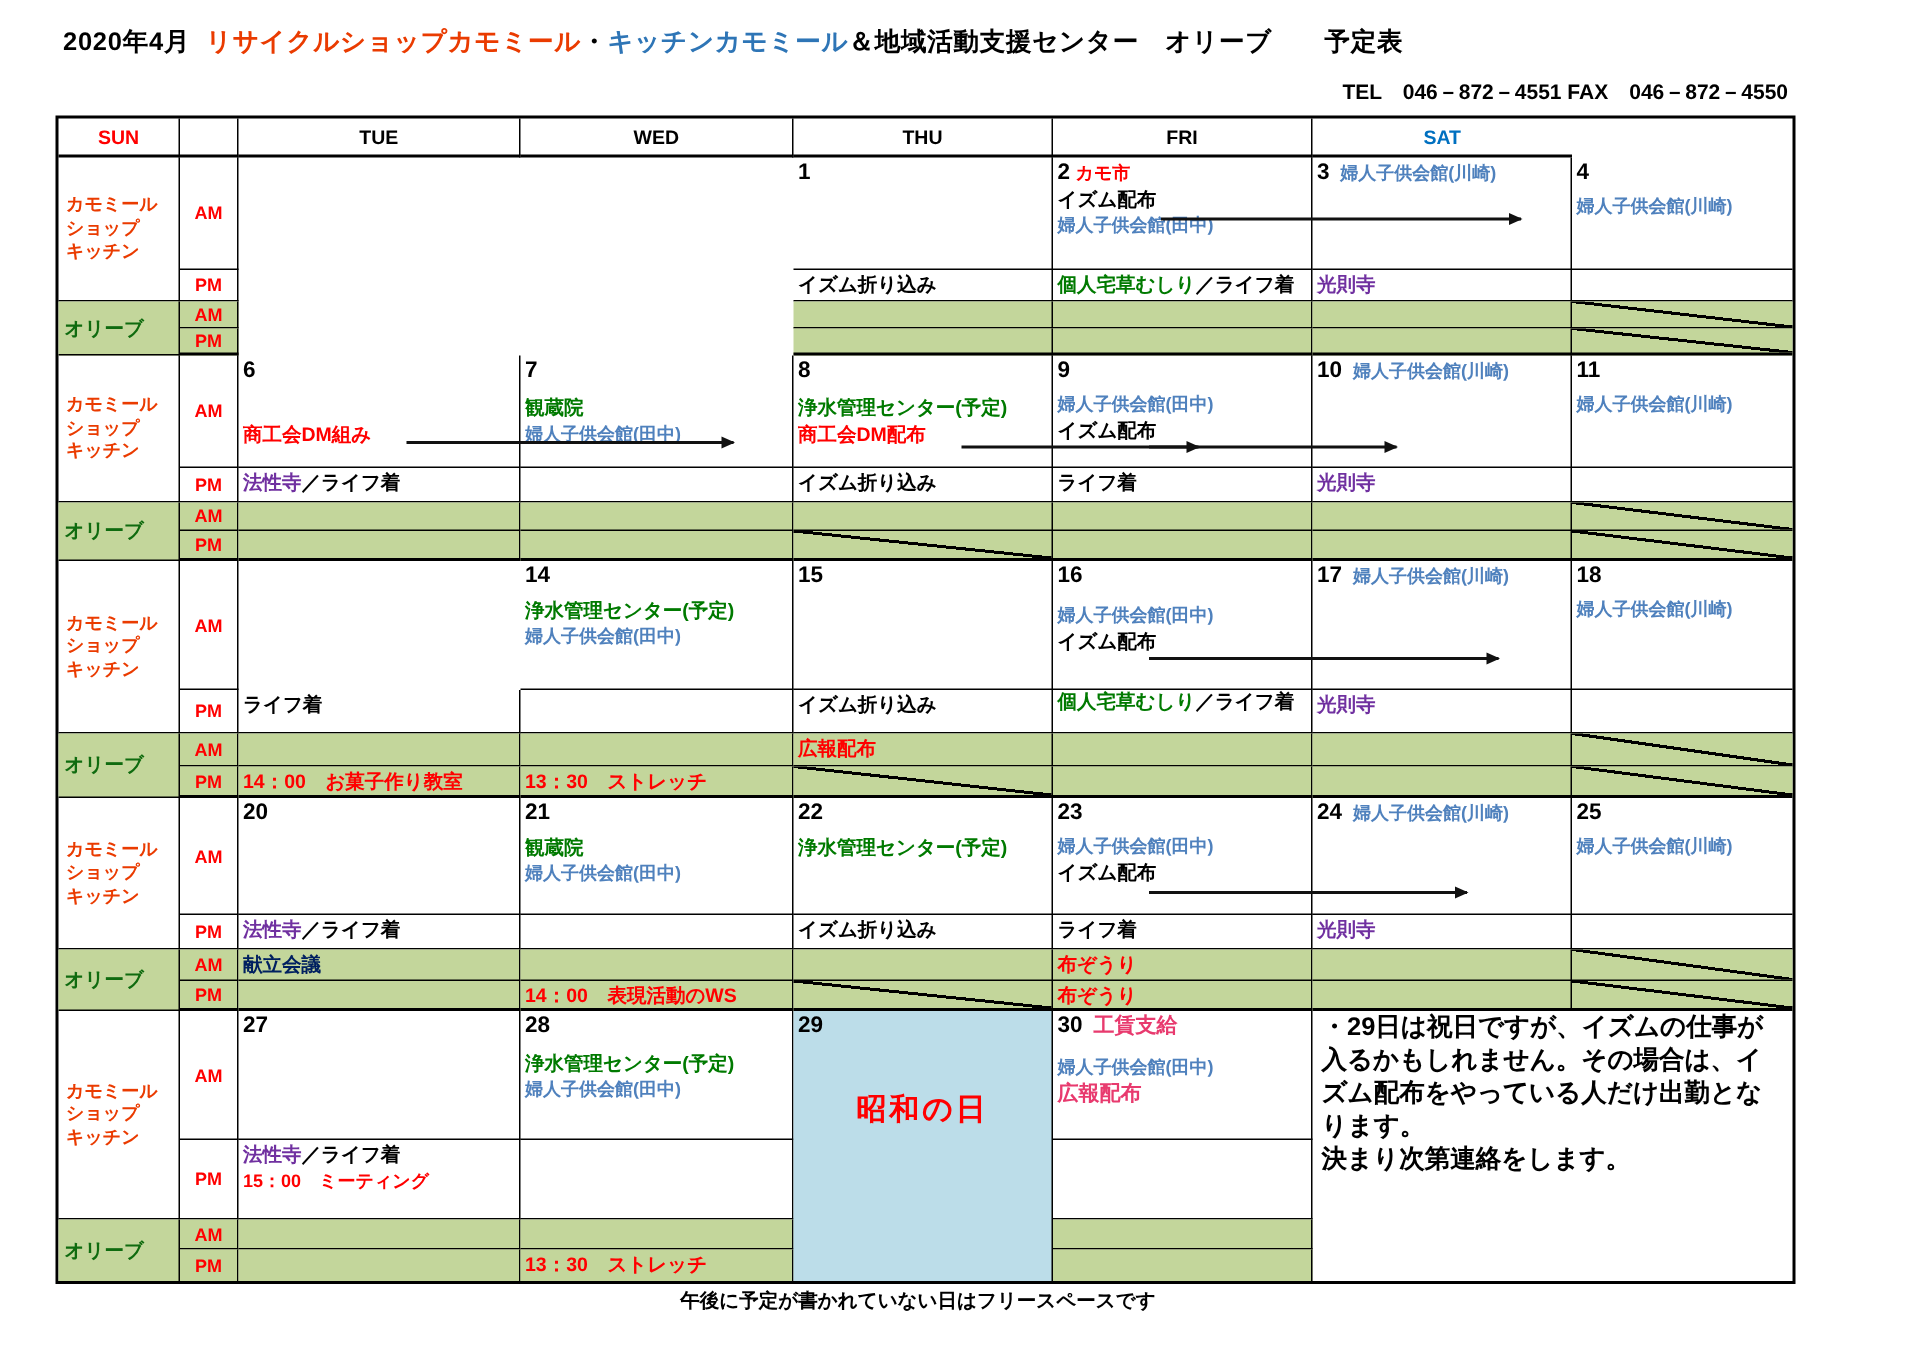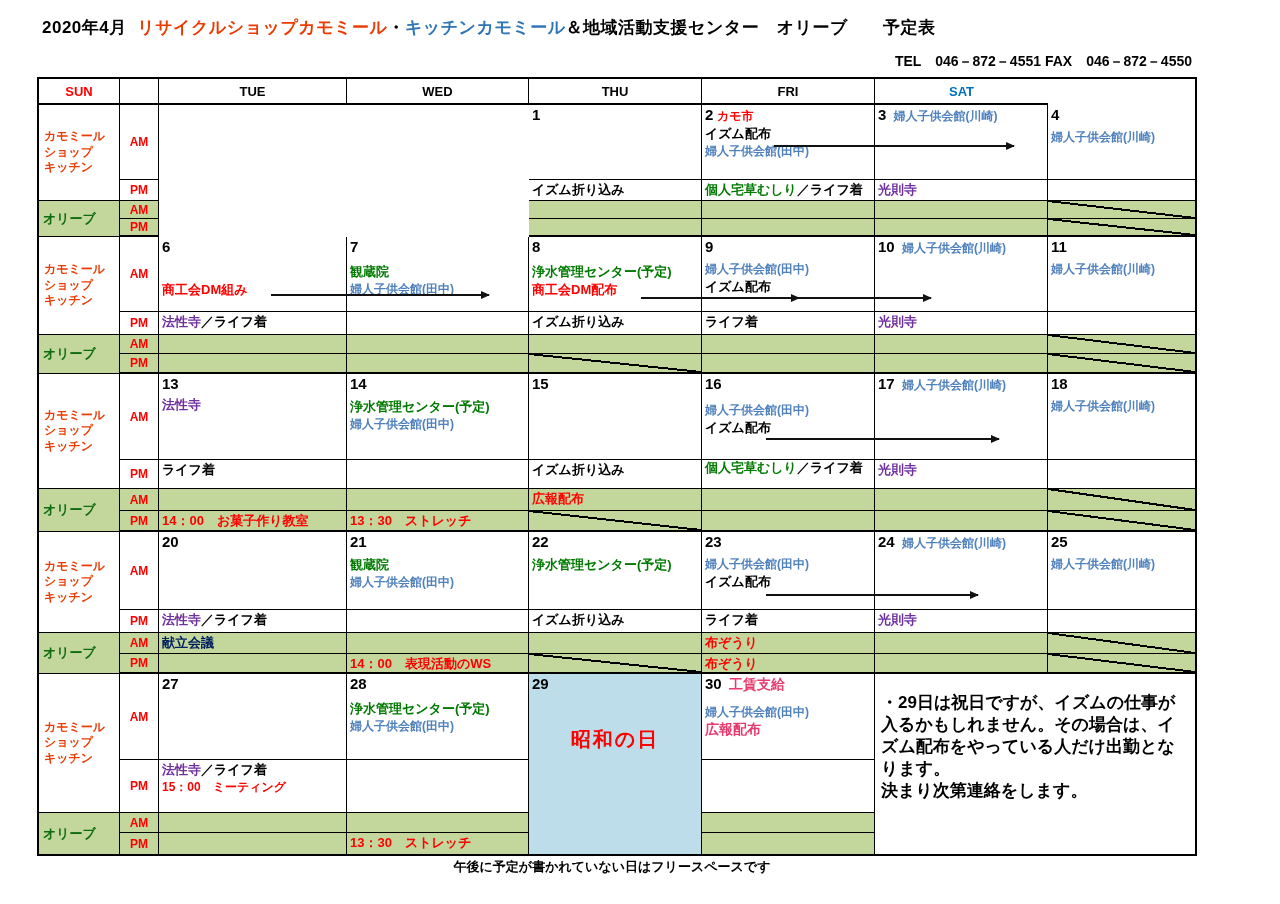--- a/index.html
+++ b/index.html
@@ -23,21 +23,21 @@
   .kamo{color:#ea3b00;font-size:12px;line-height:1.3;display:flex;align-items:center;padding-left:5px;white-space:pre-line;}
   .olab{color:#0f6b0f;font-size:13px;display:flex;align-items:center;padding-left:4px;}
   .ampm{color:#ff0000;font-size:12px;display:flex;align-items:center;justify-content:center;padding:0;}
   .num{font-size:15px;}
   .red{color:#ff0000;} .blue{color:#4f81bd;} .green{color:#007a00;} .purple{color:#7030a0;}
   .navy{color:#002060;} .pink{color:#e83a6e;}
   .s12{font-size:12px;} .s14{font-size:14px;} .s16{font-size:12px;}
   .mt4{margin-top:4px;} .mt6{margin-top:6px;} .mt8{margin-top:8px;} .mt10{margin-top:10px;}
   .pre{white-space:pre-line;}
   .note1{font-size:15px;line-height:1.25;padding:2px 4px;}
-  .note5{font-size:17px;line-height:1.3;padding:18px 6px;}
+  .note5{font-size:17px;line-height:1.3;padding:0 6px;}
   .holiday{background:#bcdde9;display:flex;flex-direction:column;}
   .holiday .hname{color:#ff0000;font-size:20px;text-align:center;margin-top:34px;letter-spacing:2px;}
   .arr{position:absolute;height:0;border-top:2px solid #111;z-index:5;}
   .arr::after{content:"";position:absolute;right:-1px;top:-5px;width:0;height:0;border-left:9px solid #111;border-top:4px solid transparent;border-bottom:4px solid transparent;}
   .footer{position:absolute;left:37px;top:858px;width:1156px;text-align:center;font-size:13px;padding-right:6px;box-sizing:border-box;font-family:Liberation Serif, serif;}
 </style>
 </head>
 <body>
 
 <div class="page">
@@ -172,24 +172,20 @@
     <div class="grid" style="grid-template-rows:86px 29px 22px 21px">
       <div class="cell kamo" style="grid-column:1;grid-row:1/3">カモミール
 ショップ
 キッチン</div>
       <div class="cell olab ol" style="grid-column:1;grid-row:3/5">オリーブ</div>
       <div class="cell ampm" style="grid-column:2;grid-row:1">AM</div>
       <div class="cell ampm" style="grid-column:2;grid-row:2">PM</div>
       <div class="cell ampm ol" style="grid-column:2;grid-row:3">AM</div>
       <div class="cell ampm ol sep" style="grid-column:2;grid-row:4">PM</div>
 
-      <div class="cell" style="grid-column:3;grid-row:1">
-        <div class="num">13</div>
-        <div class="purple mt4">法性寺</div>
-      </div>
       <div class="cell" style="grid-column:3;grid-row:2"><span>ライフ着</span></div>
       <div class="cell ol" style="grid-column:3;grid-row:3"></div>
       <div class="cell ol sep red" style="grid-column:3;grid-row:4"><span>14：00　お菓子作り教室</span></div>
 
       <div class="cell" style="grid-column:4;grid-row:1">
         <div class="num">14</div>
         <div class="green mt6">浄水管理センター(予定)</div>
         <div class="blue s12">婦人子供会館(田中)</div>
       </div>
       <div class="cell" style="grid-column:4;grid-row:2"></div>

